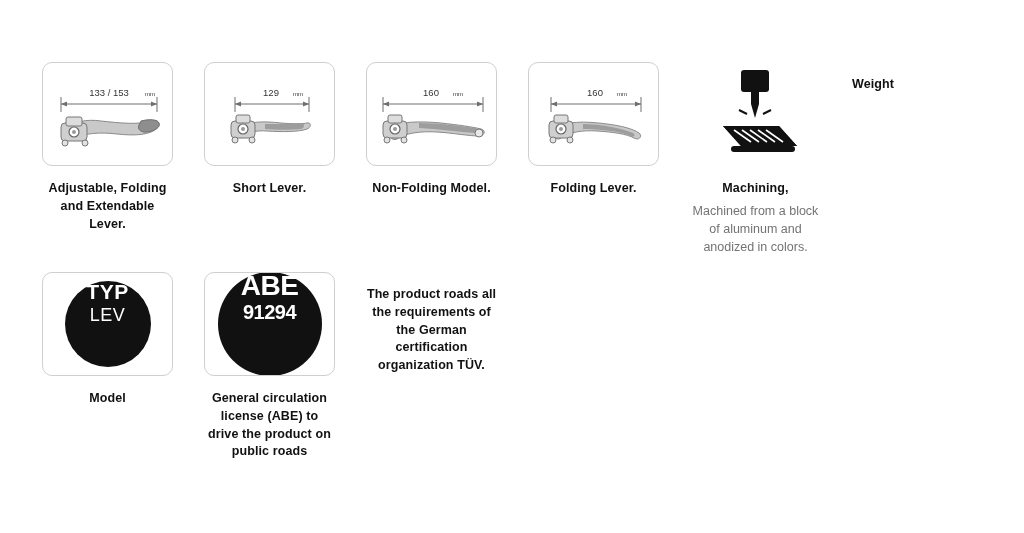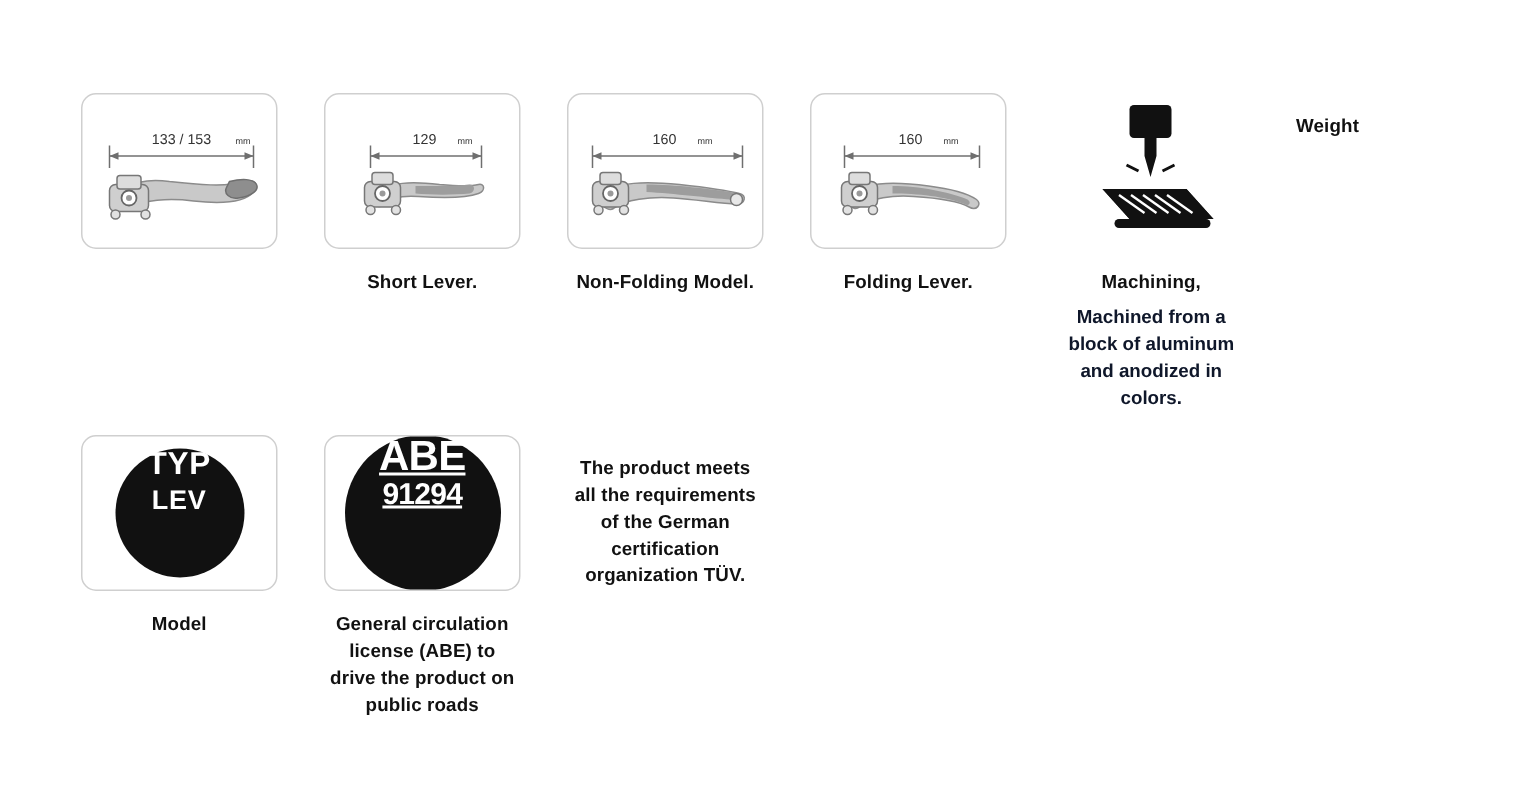--- a/index.html
+++ b/index.html
@@ -11,21 +11,20 @@
     height: 533px;
     background: #ffffff;
     font-family: "Liberation Sans", sans-serif;
     color: #111111;
     overflow: hidden;
   }
   .sheet {
     position: relative;
     width: 868px;
     height: 533px;
-    margin-left: 12px;
   }
   .row {
     display: flex;
     align-items: flex-start;
     padding-left: 42px;
     gap: 0px;
   }
   .row-1 { padding-top: 62px; }
   .row-2 { padding-top: 16px; }
 
@@ -58,23 +57,23 @@
     line-height: 1.42;
     font-weight: bold;
     text-align: center;
     color: #111111;
     letter-spacing: 0.1px;
   }
   .subcaption {
     margin-top: 4px;
     font-size: 12.5px;
     line-height: 1.45;
-    font-weight: bold;
+    font-weight: normal;
     text-align: center;
-    color: #0f172a;
+    color: #737373;
   }
 
   
   .lever-svg { display:block; }
 
   
   .badge-circle {
     width: 86px;
     height: 86px;
     border-radius: 50%;
@@ -85,21 +84,21 @@
     align-items: center;
     line-height: 1;
   }
   .badge-typ-1 {
     font-size: 21px;
     font-weight: bold;
     letter-spacing: 0.5px;
   }
   .badge-typ-2 {
     font-size: 18px;
-    font-weight: bold;
+    font-weight: normal;
     margin-top: 4px;
     letter-spacing: 0.5px;
   }
   .badge-abe-1 {
     font-size: 28px;
     font-weight: bold;
     letter-spacing: -0.5px;
   }
   .badge-abe-2 {
     font-size: 20px;
@@ -108,21 +107,20 @@
     letter-spacing: -0.5px;
   }
   .badge-tuv {
     font-size: 27px;
     font-weight: bold;
     letter-spacing: 0px;
   }
   .badge-big {
     width: 104px;
     height: 104px;
-    text-decoration: underline;
   }
 
   
   .weight-text {
     font-size: 15px;
     font-weight: bold;
     fill: #ffffff;
   }
 </style>
 </head>
@@ -148,20 +146,21 @@
           <path d="M98,58 C106,56 114,56 116,60 C118,64 112,68 104,69 C98,70 94,66 96,62 Z" fill="#8e8e8e" stroke="#6f6f6f" stroke-width="1"></path>
 
           <rect x="18" y="60" width="26" height="18" rx="4" fill="#cfcfcf" stroke="#777" stroke-width="1"></rect>
           <rect x="23" y="54" width="16" height="9" rx="2" fill="#dddddd" stroke="#777" stroke-width="1"></rect>
           <circle cx="31" cy="69" r="5" fill="#ffffff" stroke="#666" stroke-width="1.2"></circle>
           <circle cx="31" cy="69" r="2" fill="#9a9a9a"></circle>
           <circle cx="22" cy="80" r="3" fill="#e2e2e2" stroke="#777" stroke-width="1"></circle>
           <circle cx="42" cy="80" r="3" fill="#e2e2e2" stroke="#777" stroke-width="1"></circle>
         </svg>
       </div>
+      <div class="caption">Adjustable, Folding and Extendable Lever.</div>
     </div>
 
     <div class="cell">
       <div class="tile">
         <svg class="lever-svg" width="129" height="102" viewBox="0 0 129 102">
           <line x1="30" y1="34" x2="30" y2="49" stroke="#6f6f6f" stroke-width="1"></line>
           <line x1="104" y1="34" x2="104" y2="49" stroke="#6f6f6f" stroke-width="1"></line>
           <line x1="30" y1="41" x2="104" y2="41" stroke="#6f6f6f" stroke-width="1"></line>
           <polygon points="30,41 36,38.5 36,43.5" fill="#6f6f6f"></polygon>
           <polygon points="104,41 98,38.5 98,43.5" fill="#6f6f6f"></polygon>
@@ -278,18 +277,18 @@
       <div class="tile">
         <div class="badge-circle badge-big">
           <span class="badge-abe-1">ABE</span>
           <span class="badge-abe-2">91294</span>
         </div>
       </div>
       <div class="caption">General circulation license (ABE) to drive the product on public roads</div>
     </div>
 
     <div class="cell">
-      <div class="caption">The product meets all the requirements of the German certification organization TÜV.</div>
+      <div class="caption">The product roads all the requirements of the German certification organization TÜV.</div>
     </div>
 
   </div>
 
 </div>
 
 </body></html>

